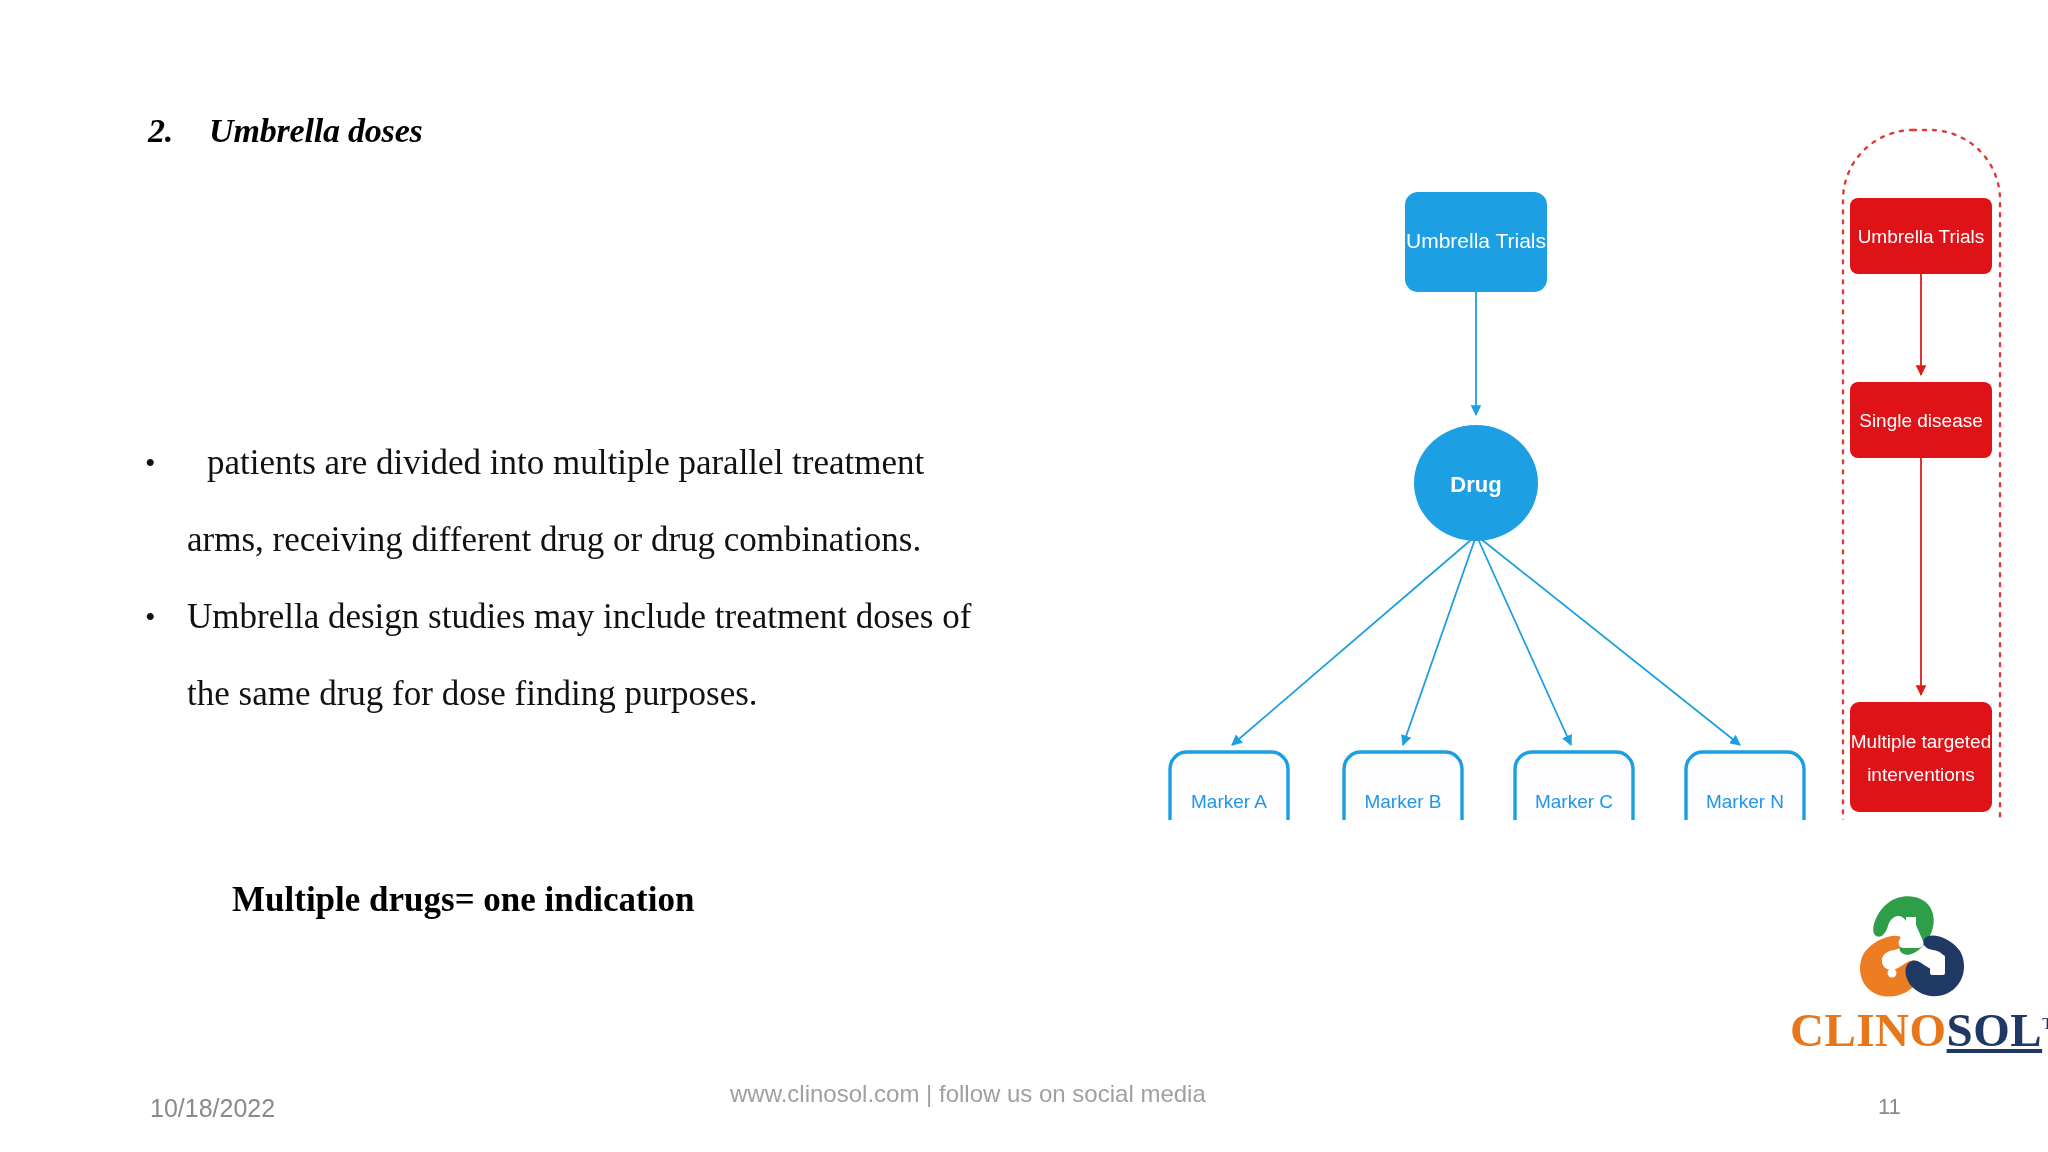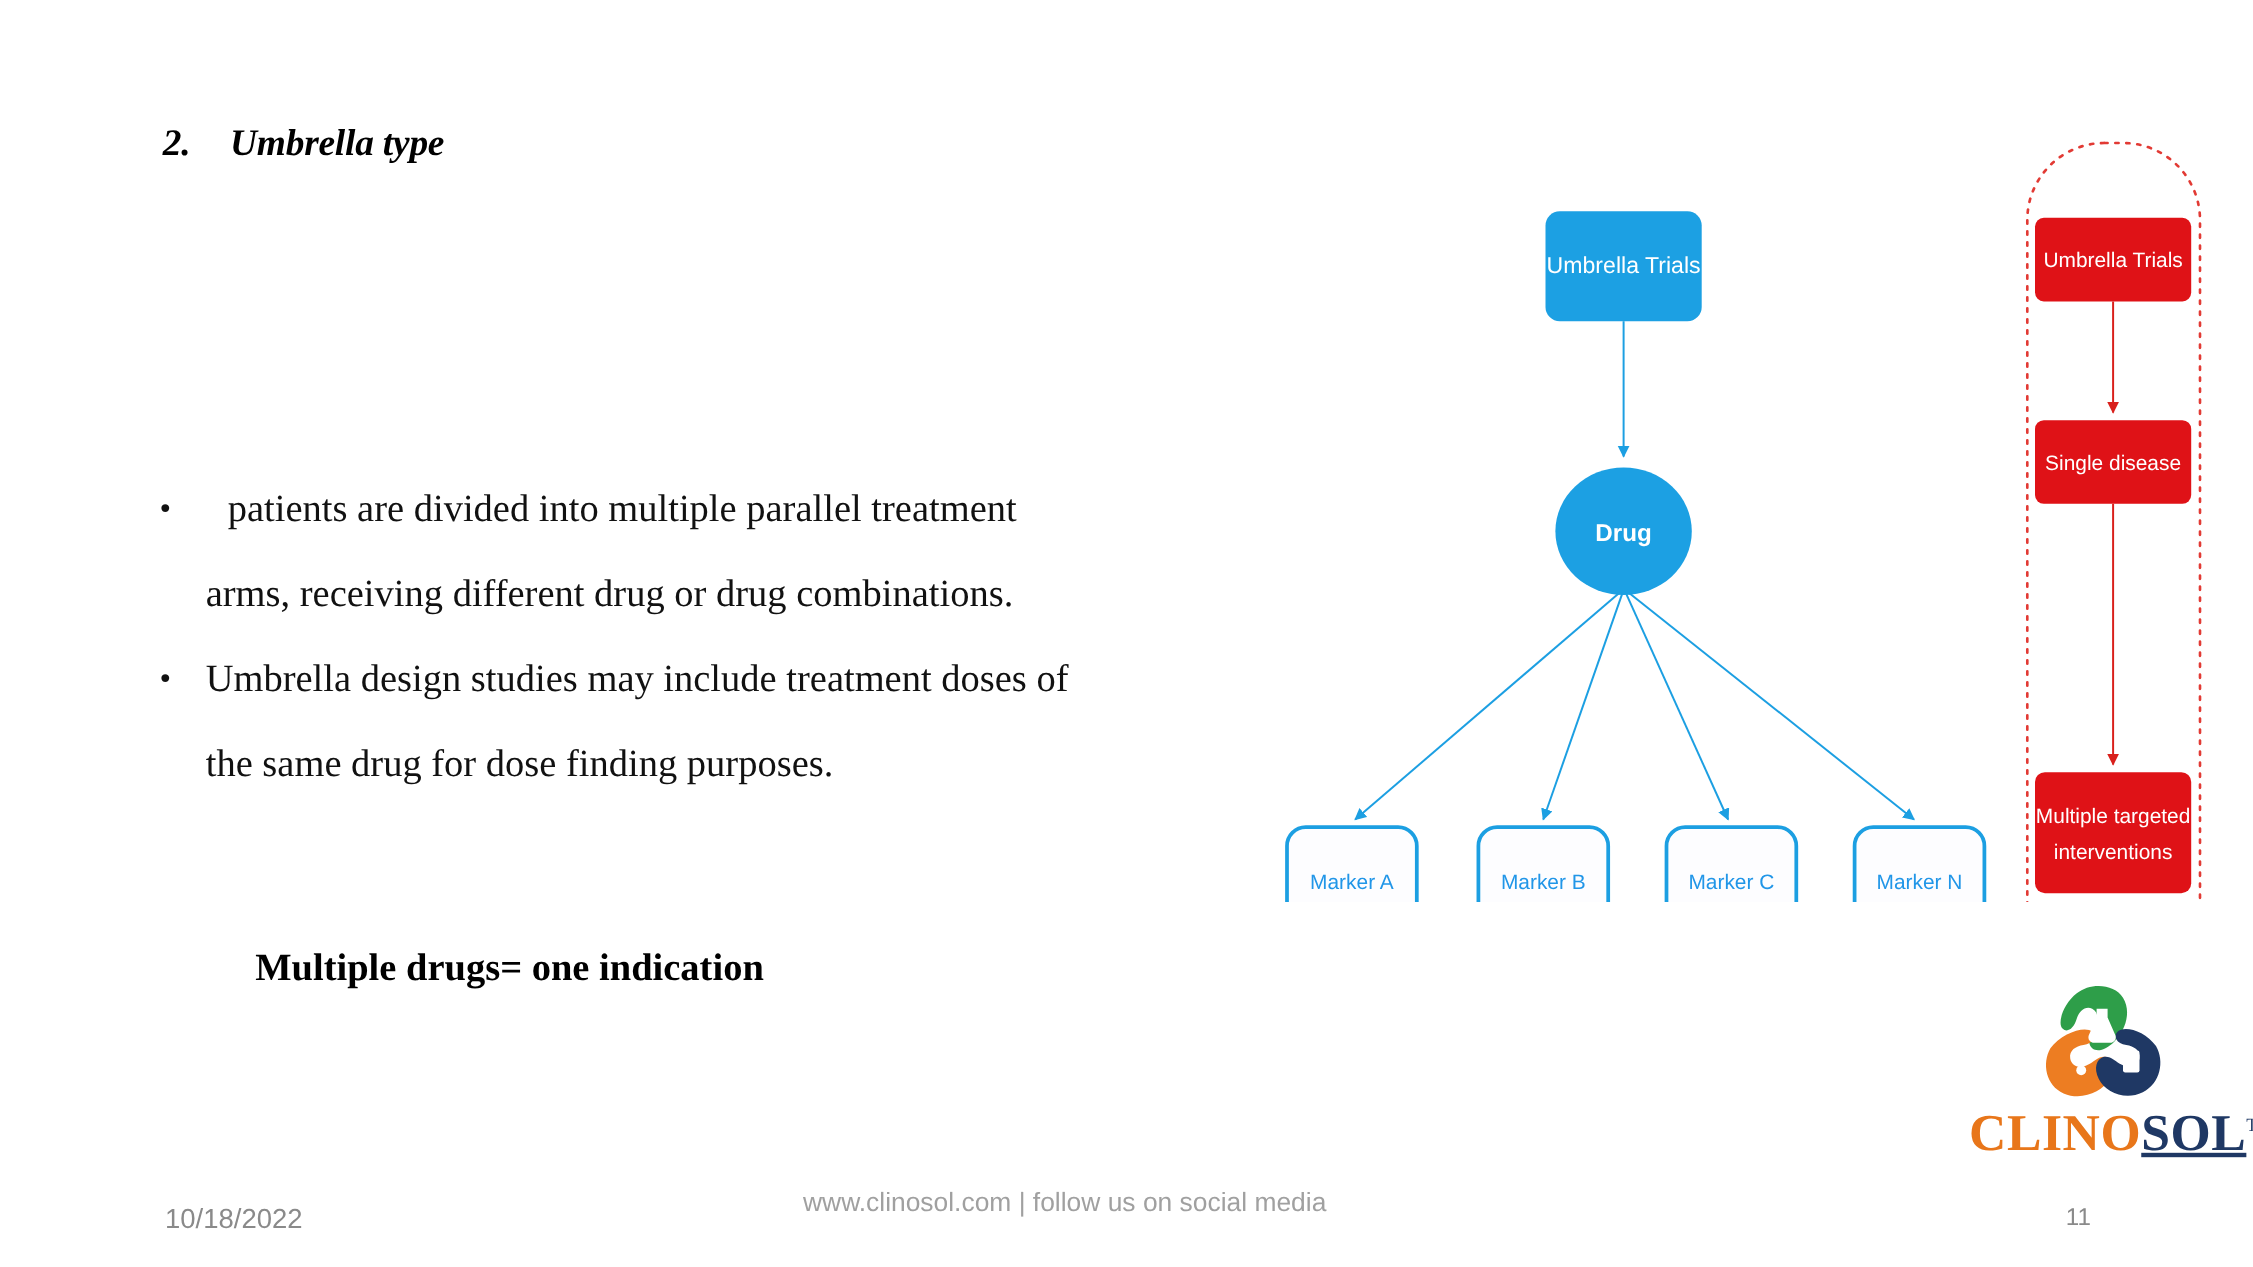--- a/index.html
+++ b/index.html
@@ -65,21 +65,21 @@
     font-size: 30px;
     line-height: 77px;
     text-align: left;
   }
   .bullet-text { flex: 1 1 auto; }
   .bullet-text .lead-space { display: inline-block; width: 20px; }
 
   .closing {
     position: absolute;
     left: 232px;
-    top: 860px;
+    top: 880px;
     font-size: 35px;
     font-weight: bold;
     color: #000000;
     white-space: nowrap;
   }
 
   
   .diagram {
     position: absolute;
     left: 1150px;
@@ -154,21 +154,21 @@
     color: #1F3864;
     font-weight: normal;
   }
 </style>
 </head>
 <body>
 
 <div class="slide-body">
 
   <div class="heading">
-    <span class="num">2.</span><span>Umbrella type</span>
+    <span class="num">2.</span><span>Umbrella doses</span>
   </div>
 
 
   <div class="bullets">
 
     <div class="bullet-row">
       <span class="bullet-mark">•</span>
       <span class="bullet-text"><span class="lead-space"></span><span>patients are divided into multiple parallel treatment arms, receiving different drug or drug combinations.</span></span>
     </div>
 

